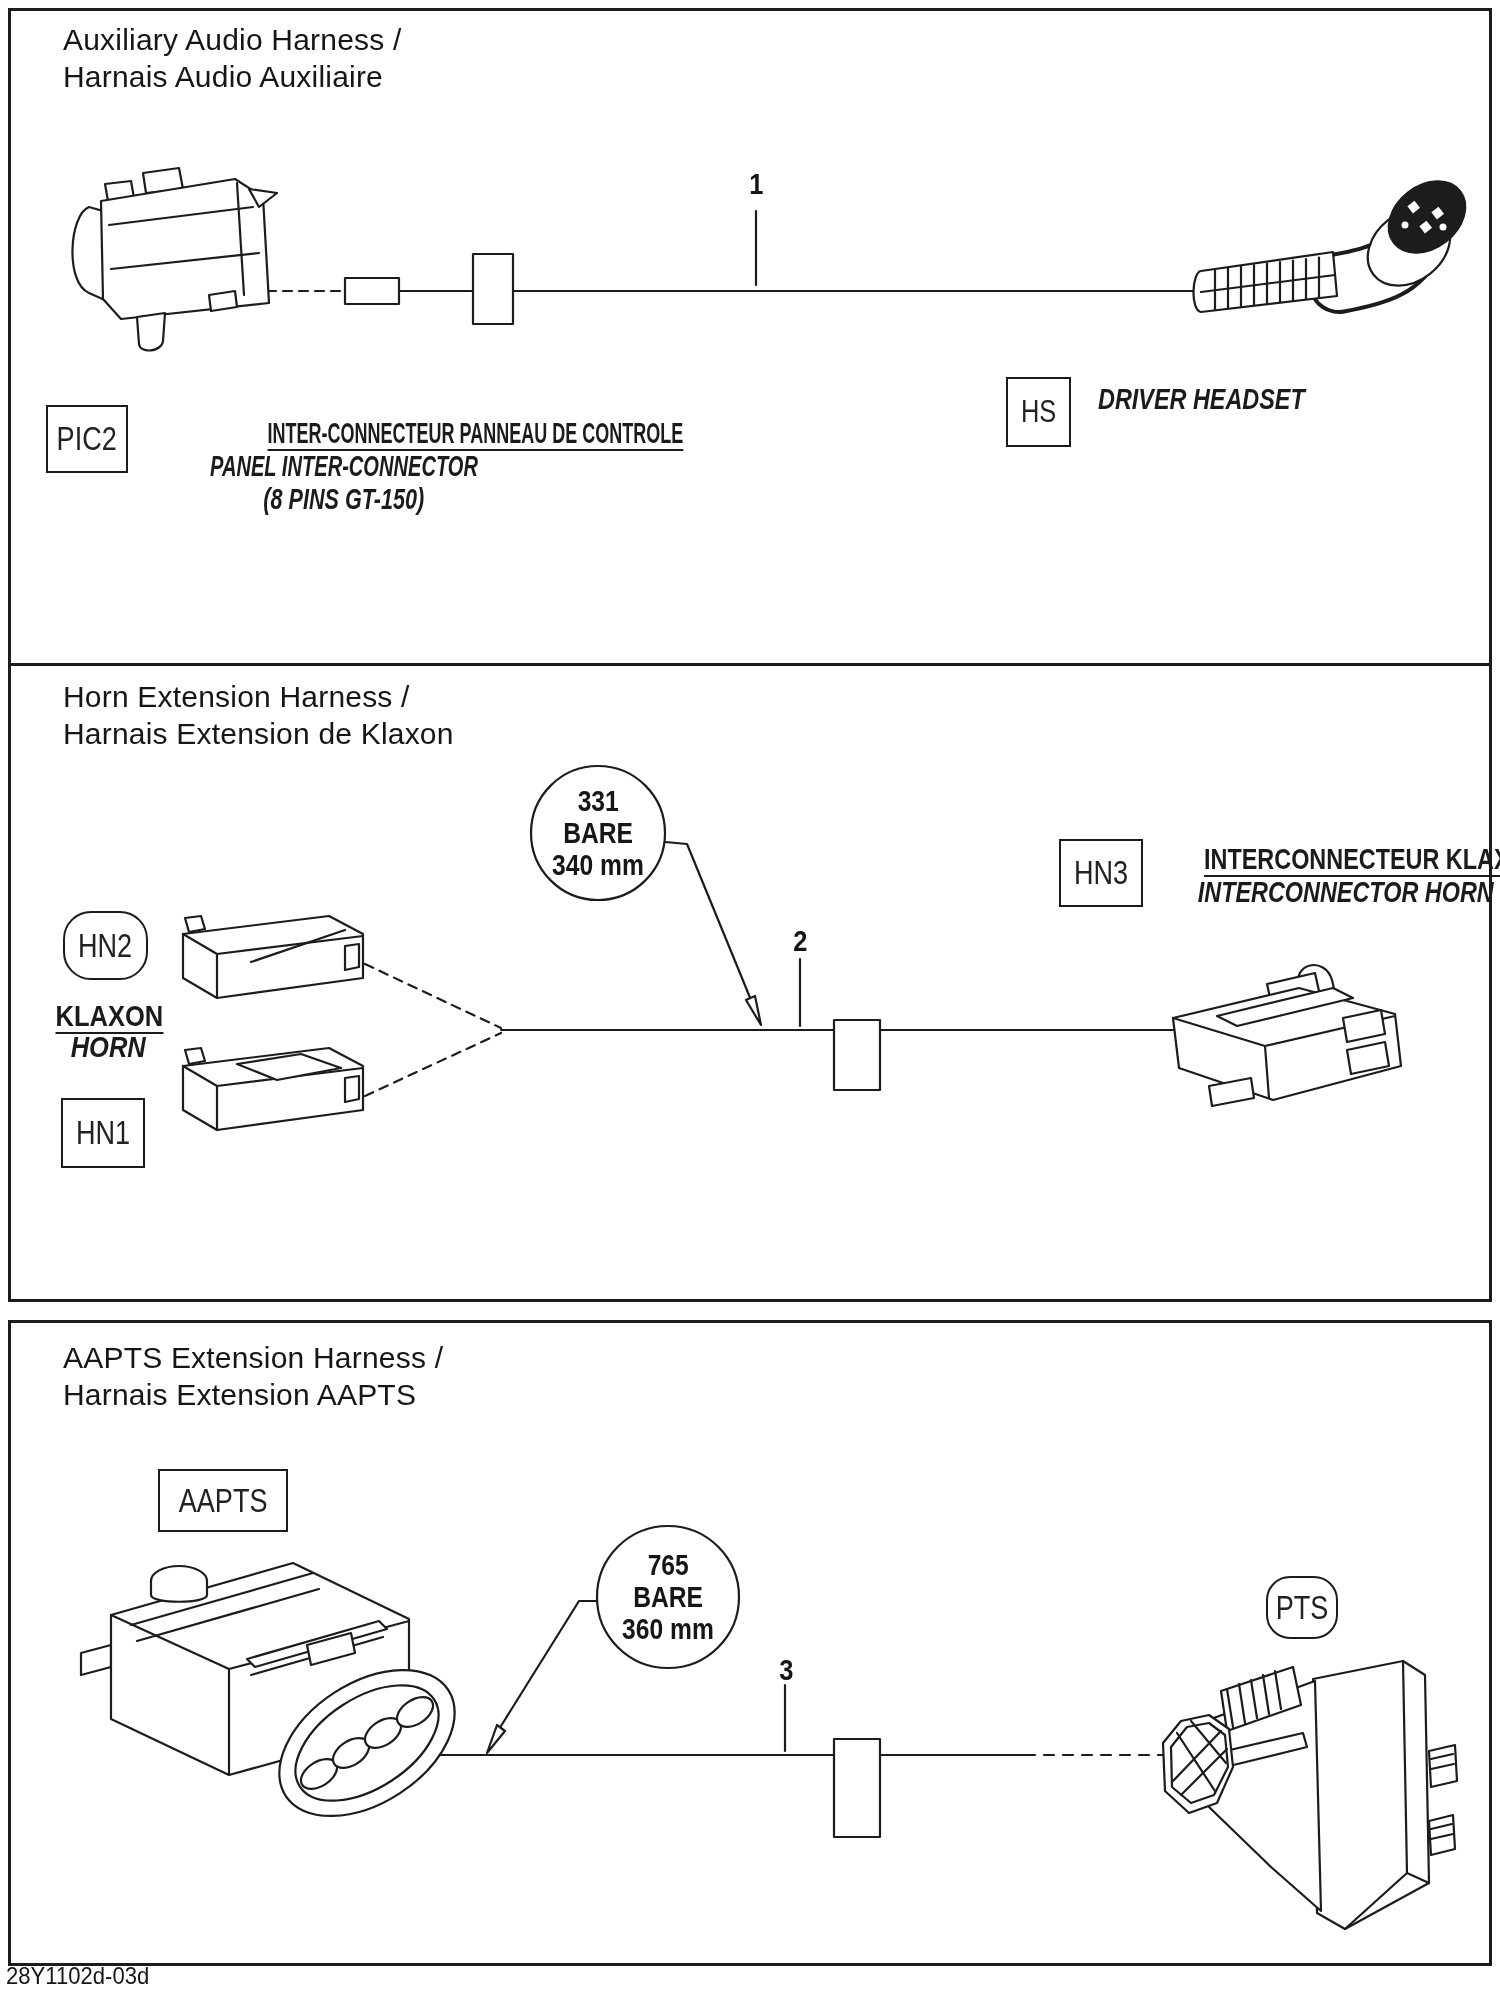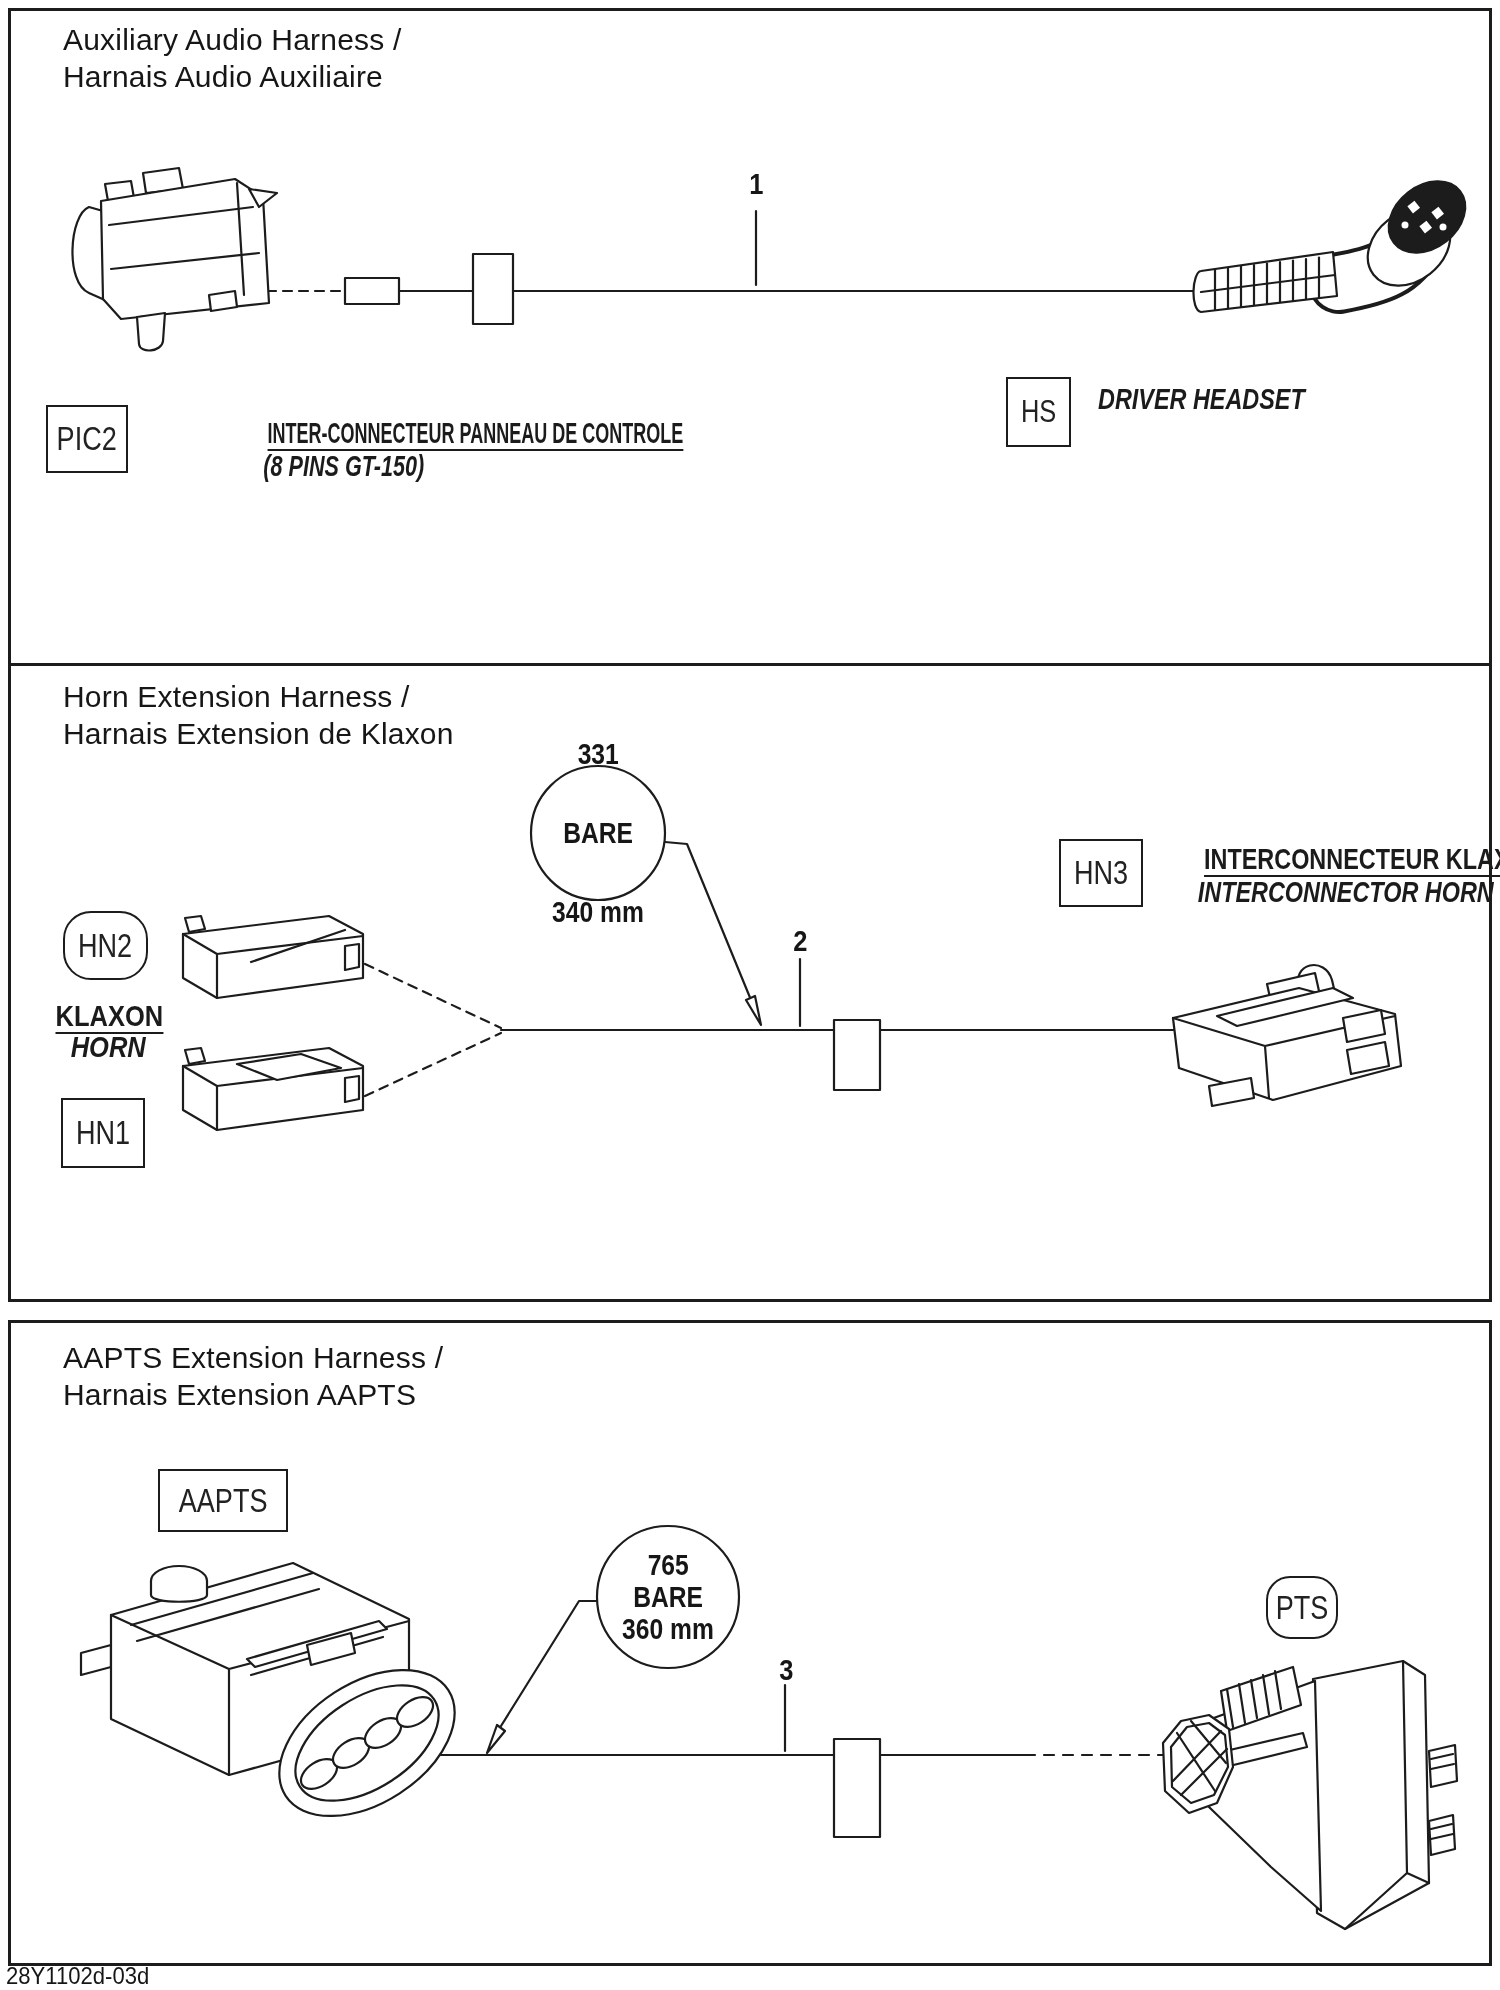--- a/index.html
+++ b/index.html
@@ -83,20 +83,21 @@
 
     <div class="title"><span style="position:absolute;left:52px;top:10px;">Auxiliary Audio Harness /</span><span style="position:absolute;left:52px;top:47px;">Harnais Audio Auxiliaire</span></div>
 
     <div class="callout" style="left:723px;top:150px;"><span class="dl cx85">1</span></div>
 
     <div class="tag" style="left:35px;top:394px;width:82px;height:68px;">
       <span>PIC2</span>
     </div>
     <div class="desc" style="left:118px;top:406px;width:430px;">
       <div class="row"><span class="dl u cx60">INTER-CONNECTEUR PANNEAU DE CONTROLE</span></div>
+      <div class="row"><span class="dl it cx67">PANEL INTER-CONNECTOR</span></div>
       <div class="row"><span class="dl it cx72">(8 PINS GT-150)</span></div>
     </div>
 
     <div class="tag small" style="left:995px;top:366px;width:65px;height:70px;">
       <span>HS</span>
     </div>
     <div class="desc left" style="left:1087px;top:372px;width:380px;">
       <div class="row"><span class="dl it cx78 ol">DRIVER HEADSET</span></div>
     </div>
   </div>
@@ -140,21 +141,21 @@
           <path d="M1162,352 L1254,380 L1384,350 M1254,380 L1258,432"></path>
           <path d="M1206,350 L1322,322 L1342,332 L1226,360 Z"></path>
           <path d="M1332,352 L1370,344 L1374,368 L1336,376 Z M1336,384 L1374,376 L1378,400 L1340,408 Z"></path>
           <path d="M1198,420 L1240,412 L1243,432 L1201,440 Z"></path>
         </g>
       </g>
     </svg>
 
     <div class="title"><span style="position:absolute;left:52px;top:12px;">Horn Extension Harness /</span><span style="position:absolute;left:52px;top:49px;">Harnais Extension de Klaxon</span></div>
 
-    <div class="balloon" style="left:521px;top:101px;width:132px;height:132px;gap:47px;">
+    <div class="balloon" style="left:521px;top:101px;width:132px;height:132px;">
       <span class="bl">331</span>
       <span class="bl">BARE</span>
       <span class="bl">340 mm</span>
     </div>
 
     <div class="callout" style="left:767px;top:252px;"><span class="dl cx85">2</span></div>
 
     <div class="tag" style="left:52px;top:245px;width:85px;height:69px;border-radius:28px;">
       <span>HN2</span>
     </div>

